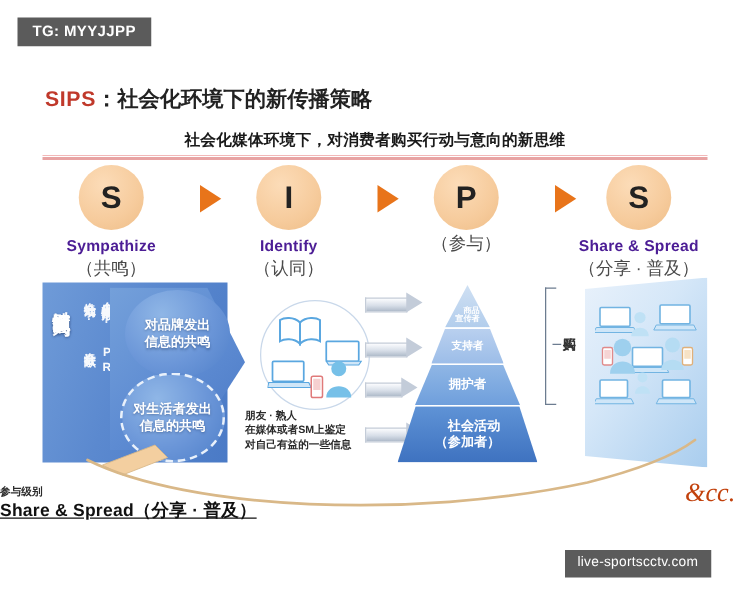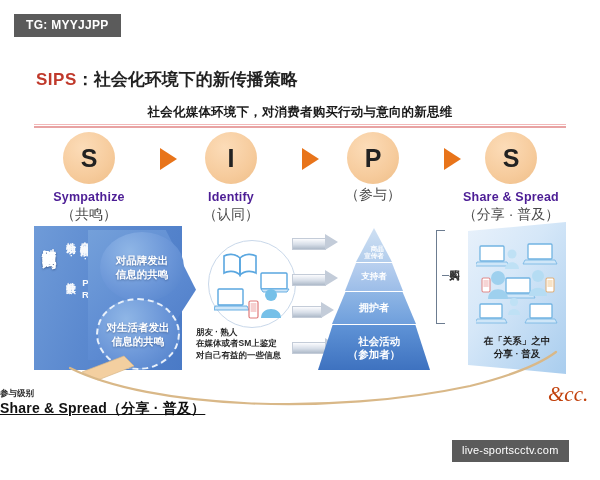--- a/index.html
+++ b/index.html
@@ -564,24 +564,20 @@
       <g>
         <rect x="6" y="36" width="8" height="14" rx="1.4" fill="#ffffff" stroke="#e08a8a" stroke-width="1.1"></rect>
         <rect x="7.4" y="38" width="5.2" height="7" fill="#f6d4d4"></rect>
       </g>
       <g>
         <rect x="70" y="36" width="8" height="14" rx="1.4" fill="#ffffff" stroke="#e0b07a" stroke-width="1.1"></rect>
         <rect x="71.4" y="38" width="5.2" height="7" fill="#f7e2c5"></rect>
       </g>
     </svg>
 
-    <div class="right-caption">
-      <div>在「关系」之中</div>
-      <div>分享 · 普及</div>
-    </div>
   </div>
 
   <svg class="swoosh">
     <path d="M70 38 C150 78, 330 86, 470 56 C510 46, 540 34, 556 22" fill="none" stroke="#d9b888" stroke-width="2.2" stroke-linecap="round"></path>
   </svg>
 
   <div class="bottom-label">
     <div class="lvl">参与级别</div>
     <div class="main">Share &amp; Spread（分享 · 普及）</div>
   </div>

